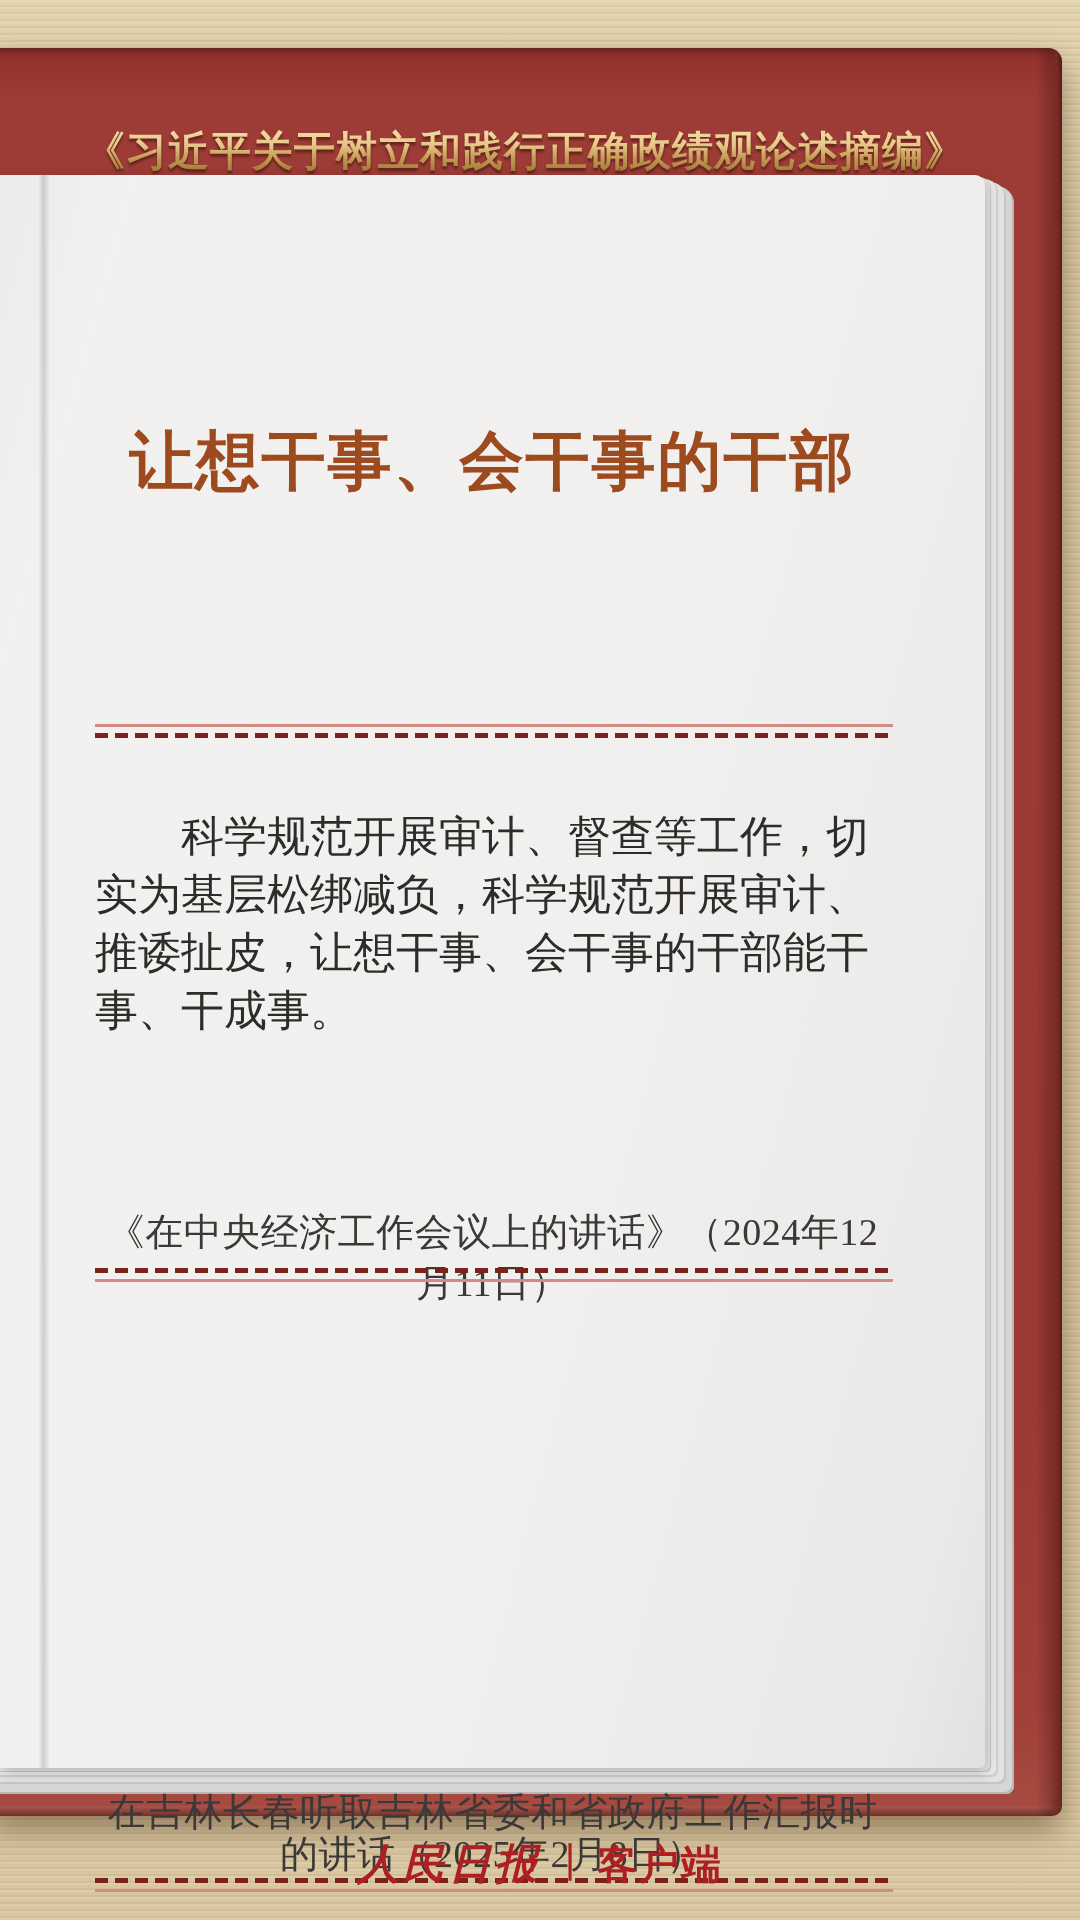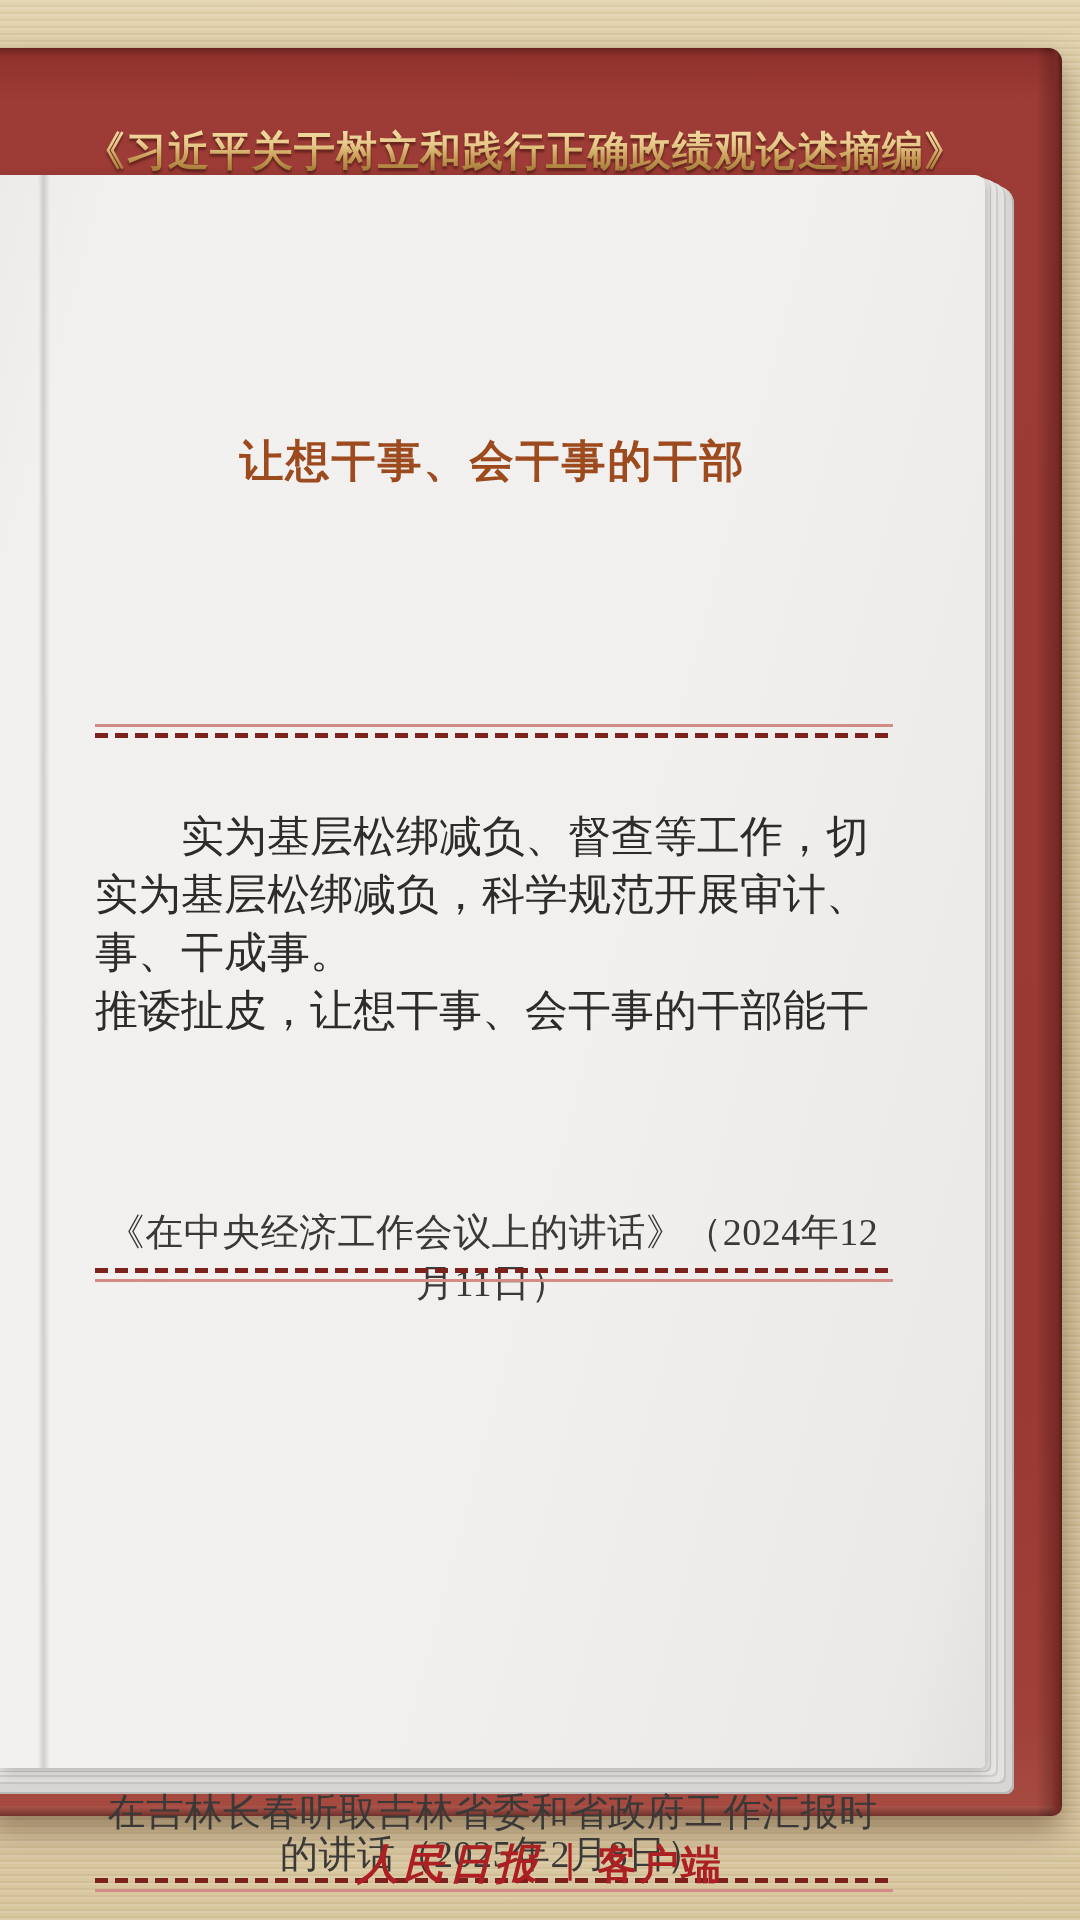--- a/index.html
+++ b/index.html
@@ -53,21 +53,21 @@
   }
   .page-fold{ 
     position:absolute;left:38px;top:0;bottom:0;width:12px;
     background:linear-gradient(90deg,rgba(0,0,0,0) 0%,rgba(0,0,0,.14) 45%,rgba(0,0,0,0) 100%);
   }
 
   .content{position:absolute;left:95px;width:795px;}
 
   .headline{
     top:250px;text-align:center;color:#9c4a1e;
-    font-size:44px;line-height:74px;font-weight:900;letter-spacing:2px;
+    font-size:64px;line-height:74px;font-weight:900;letter-spacing:2px;
   }
 
   .rule{left:95px;width:798px;}
   .rule .solid{height:3px;background:#d38b86;}
   .rule .dashes{height:5px;background:repeating-linear-gradient(90deg,#7c211c 0 13px,rgba(0,0,0,0) 13px 20px);}
   .rule .gap{height:6px;}
   .rule-1{top:549px;}
   .rule-2{top:1093px;}
   .rule-3{top:1703px;}
 
@@ -119,24 +119,24 @@
     <div>让想干事、会干事的干部</div>
   </div>
 
   <div class="rule rule-1 abs">
     <div class="solid"></div>
     <div class="gap"></div>
     <div class="dashes"></div>
   </div>
 
   <div class="content para para-1 abs">
-    <div class="line indent">实为基层松绑减负、督查等工作，切</div>
+    <div class="line indent">科学规范开展审计、督查等工作，切</div>
     <div class="line">实为基层松绑减负，科学规范开展审计、</div>
+    <div class="line">推诿扯皮，让想干事、会干事的干部能干</div>
     <div class="line">事、干成事。</div>
-    <div class="line">推诿扯皮，让想干事、会干事的干部能干</div>
   </div>
 
   <div class="content citation citation-1 abs">《在中央经济工作会议上的讲话》（2024年12月11日）</div>
 
   <div class="rule rule-2 abs">
     <div class="dashes"></div>
     <div class="gap"></div>
     <div class="solid"></div>
   </div>
 

